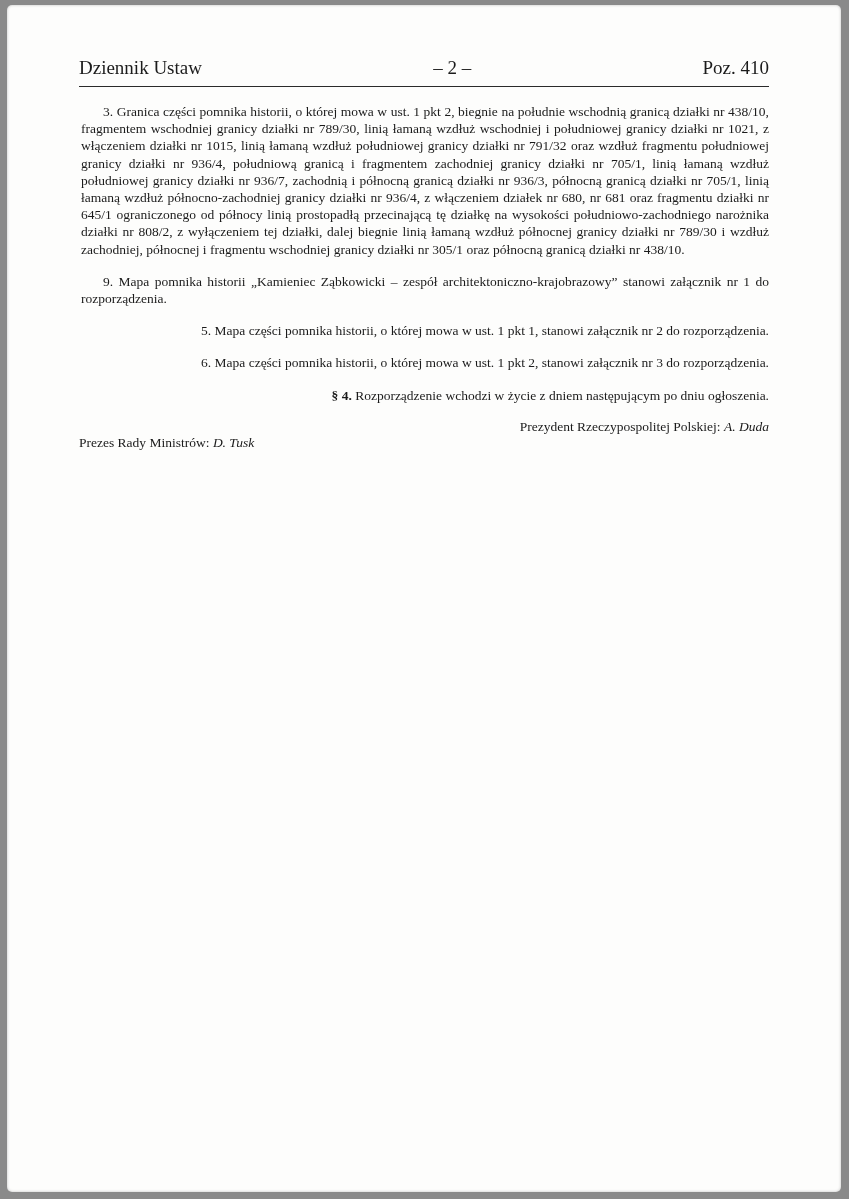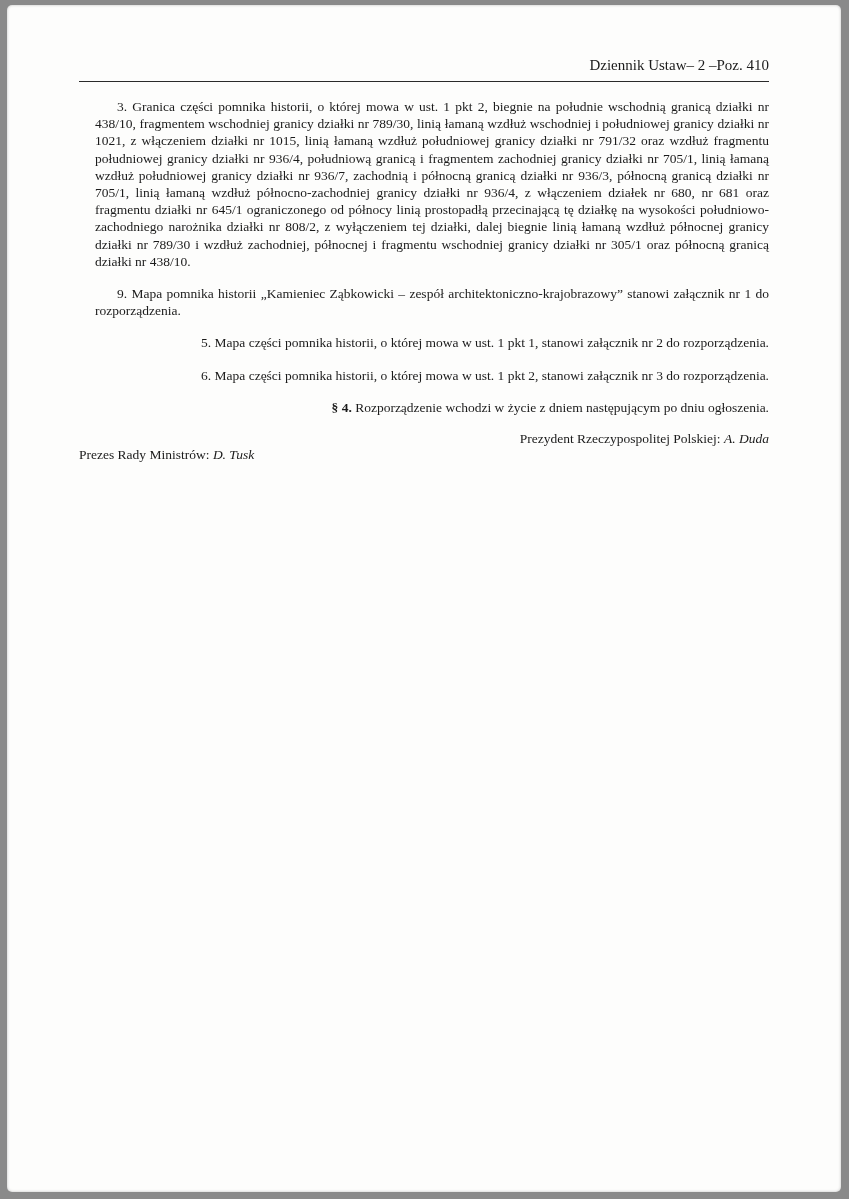--- a/index.html
+++ b/index.html
@@ -23,35 +23,35 @@
     background: #fdfdfc;
     border-radius: 5px;
     box-shadow: inset 0 0 3px rgba(0,0,0,0.25);
   }
   .content {
     padding: 52px 72px 0 72px;
     color: #1b1b1b;
   }
   .header {
     display: flex;
-    justify-content: flex-end;
+    justify-content: space-between;
     align-items: baseline;
-    font-size: 15px;
+    font-size: 19px;
     padding-bottom: 7px;
   }
   .rule {
     border-bottom: 1.4px solid #2a2a2a;
     margin-bottom: 16px;
   }
   p.para {
     font-size: 13.5px;
     line-height: 17.2px;
     text-align: justify;
     text-indent: 22px;
-    margin: 0 0 15px 16px;
+    margin: 0 0 15px 2px;
     hyphens: auto;
     -webkit-hyphens: auto;
   }
   p.para.single {
     text-align: right;
   }
   .sig-president {
     font-size: 13.5px;
     text-align: right;
   }

